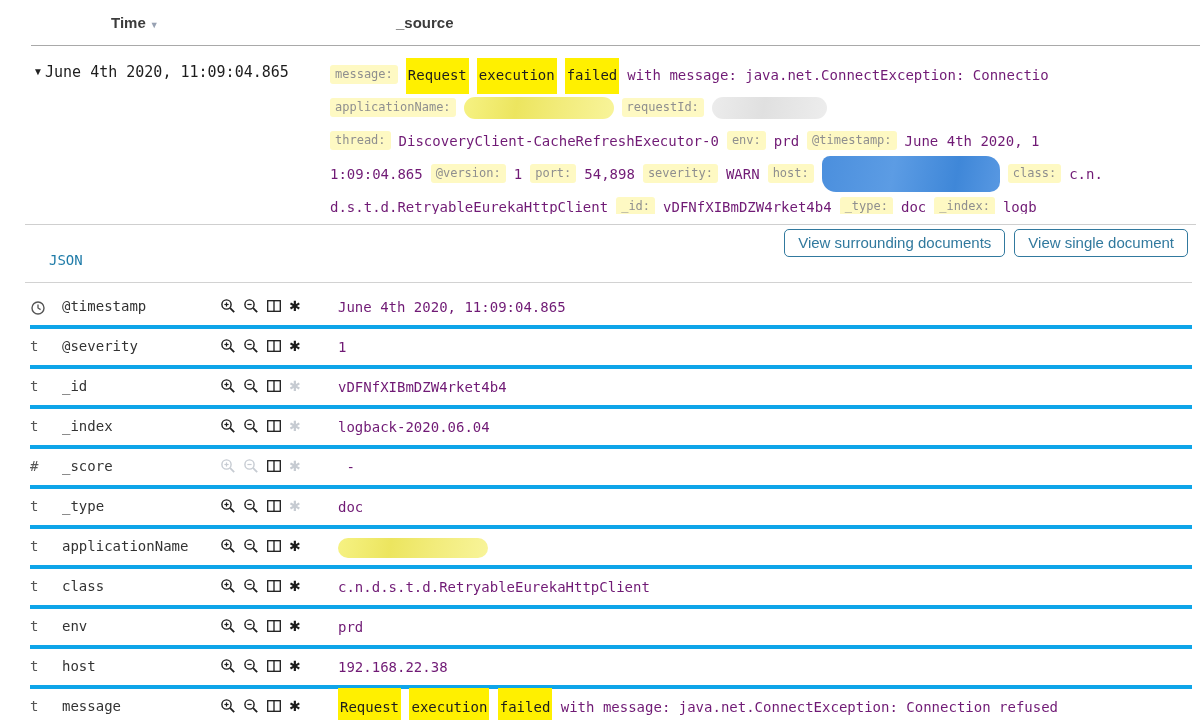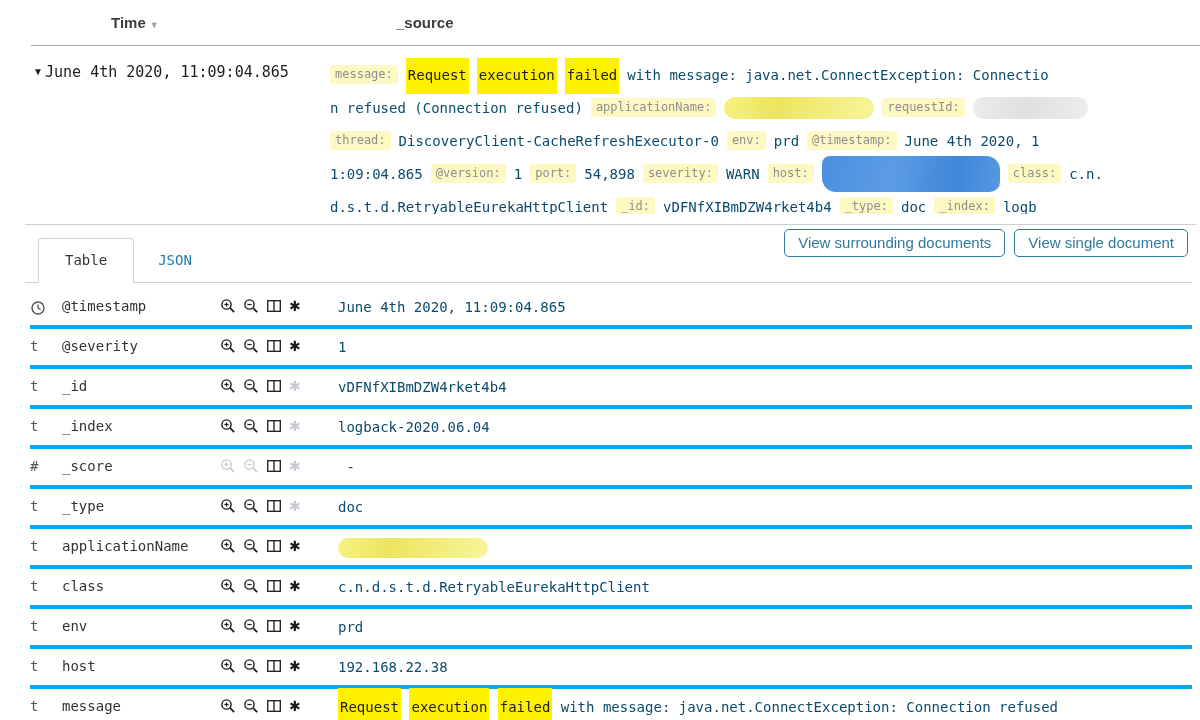--- a/index.html
+++ b/index.html
@@ -16,21 +16,21 @@
   .sort-ic { font-size:9px; color:#98a2b3; position:relative; top:2px; }
   .src-h  { font-weight:bold; font-size:15px; color:#3c3c3c; }
 
   
   .doc-row { display:flex; align-items:flex-start; padding-top:12px; }
   .caret-cell { width:45px; padding-left:33px; font-size:10px; color:#222; padding-top:8px; cursor:pointer; }
   .time-cell { width:285px; font-size:15px; color:#1d1d1d; padding-top:5px; white-space:nowrap; }
   .source-cell { flex:1; max-height:156px; overflow:hidden; padding-right:4px; }
   .src-line { display:flex; align-items:center; gap:8px; height:33px; white-space:pre; }
   .src-label { font-family:"DejaVu Sans Mono", monospace; font-size:12px; color:#8f8f8f; background:#fef9c3; border-radius:3px; padding:2px 5px; line-height:1.3; flex:0 0 auto; }
-  .src-text { font-size:14px; color:#0c4a6e; }
+  .src-text { font-size:14px; color:#701a75; }
   .hl { background:var(--hl,#fff000); color:#1d1d1d; padding:11px 2px;text-align:center; }
   .redact { display:inline-block; border-radius:12px; height:22px; flex:0 0 auto; }
   .redact-yellow { background:linear-gradient(100deg,#f6f283 0%,#ece55f 35%,#f2ec7c 65%,#f8f49a 100%); }
   .redact-grey   { background:linear-gradient(100deg,#ececec 0%,#e0e0e0 45%,#ededed 100%); }
   .redact-blue   { background:linear-gradient(100deg,#4b8fdd 0%,#5c9ce4 40%,#3f87d8 75%,#5898e2 100%); height:36px; border-radius:8px 14px 10px 14px; }
 
   .section-divider { border:0; border-top:1px solid #cfcfcf; margin:10px 4px 0 25px; }
 
   
   .tabbar { position:relative; display:flex; align-items:flex-end; height:58px; margin:0 8px 0 25px; border-bottom:1px solid #d2d2d2; }
@@ -63,31 +63,30 @@
     <span class="sort-ic">▼</span>
   </div>
   <div class="src-h">_source</div>
 </div>
 
 <div class="doc-row">
   <div class="caret-cell">▼</div>
   <div class="time-cell mono">June 4th 2020, 11:09:04.865</div>
   <div class="source-cell" id="source-preview">
       <div class="src-line"><span class="src-label">message:</span><span class="hl mono src-text">Request</span><span class="hl mono src-text">execution</span><span class="hl mono src-text">failed</span><span class="src-text mono">with message: java.net.ConnectException: Connectio</span></div>
-      <div class="src-line"><span class="src-text mono">n refused (Connection refused)</span><span class="src-label">applicationName:</span><span class="redact redact-yellow" style="width: 150px;"></span><span class="src-label">requestId:</span><span class="redact redact-grey" style="width: 115px;"></span></div>
+      <div class="src-line"><span class="src-label">applicationName:</span><span class="redact redact-yellow" style="width: 150px;"></span><span class="src-label">requestId:</span><span class="redact redact-grey" style="width: 115px;"></span></div>
       <div class="src-line"><span class="src-label">thread:</span><span class="src-text mono">DiscoveryClient-CacheRefreshExecutor-0</span><span class="src-label">env:</span><span class="src-text mono">prd</span><span class="src-label">@timestamp:</span><span class="src-text mono">June 4th 2020, 1</span></div>
       <div class="src-line"><span class="src-text mono">1:09:04.865</span><span class="src-label">@version:</span><span class="src-text mono">1</span><span class="src-label">port:</span><span class="src-text mono">54,898</span><span class="src-label">severity:</span><span class="src-text mono">WARN</span><span class="src-label">host:</span><span class="redact redact-blue" style="width: 178px;"></span><span class="src-label">class:</span><span class="src-text mono">c.n.</span></div>
       <div class="src-line"><span class="src-text mono">d.s.t.d.RetryableEurekaHttpClient</span><span class="src-label">_id:</span><span class="src-text mono">vDFNfXIBmDZW4rket4b4</span><span class="src-label">_type:</span><span class="src-text mono">doc</span><span class="src-label">_index:</span><span class="src-text mono">logb</span></div>
     </div>
 </div>
 
 <hr class="section-divider">
 
 <div class="tabbar">
-  <div class="tab tab-active">Table</div>
   <div class="tab tab-link">JSON</div>
   <div class="tab-actions">
     <button class="hollow-btn">View surrounding documents</button>
     <button class="hollow-btn">View single document</button>
   </div>
 </div>
 
 <div class="detail-rows" id="detail-rows">
     <div class="f-row">
       <span class="f-type">

